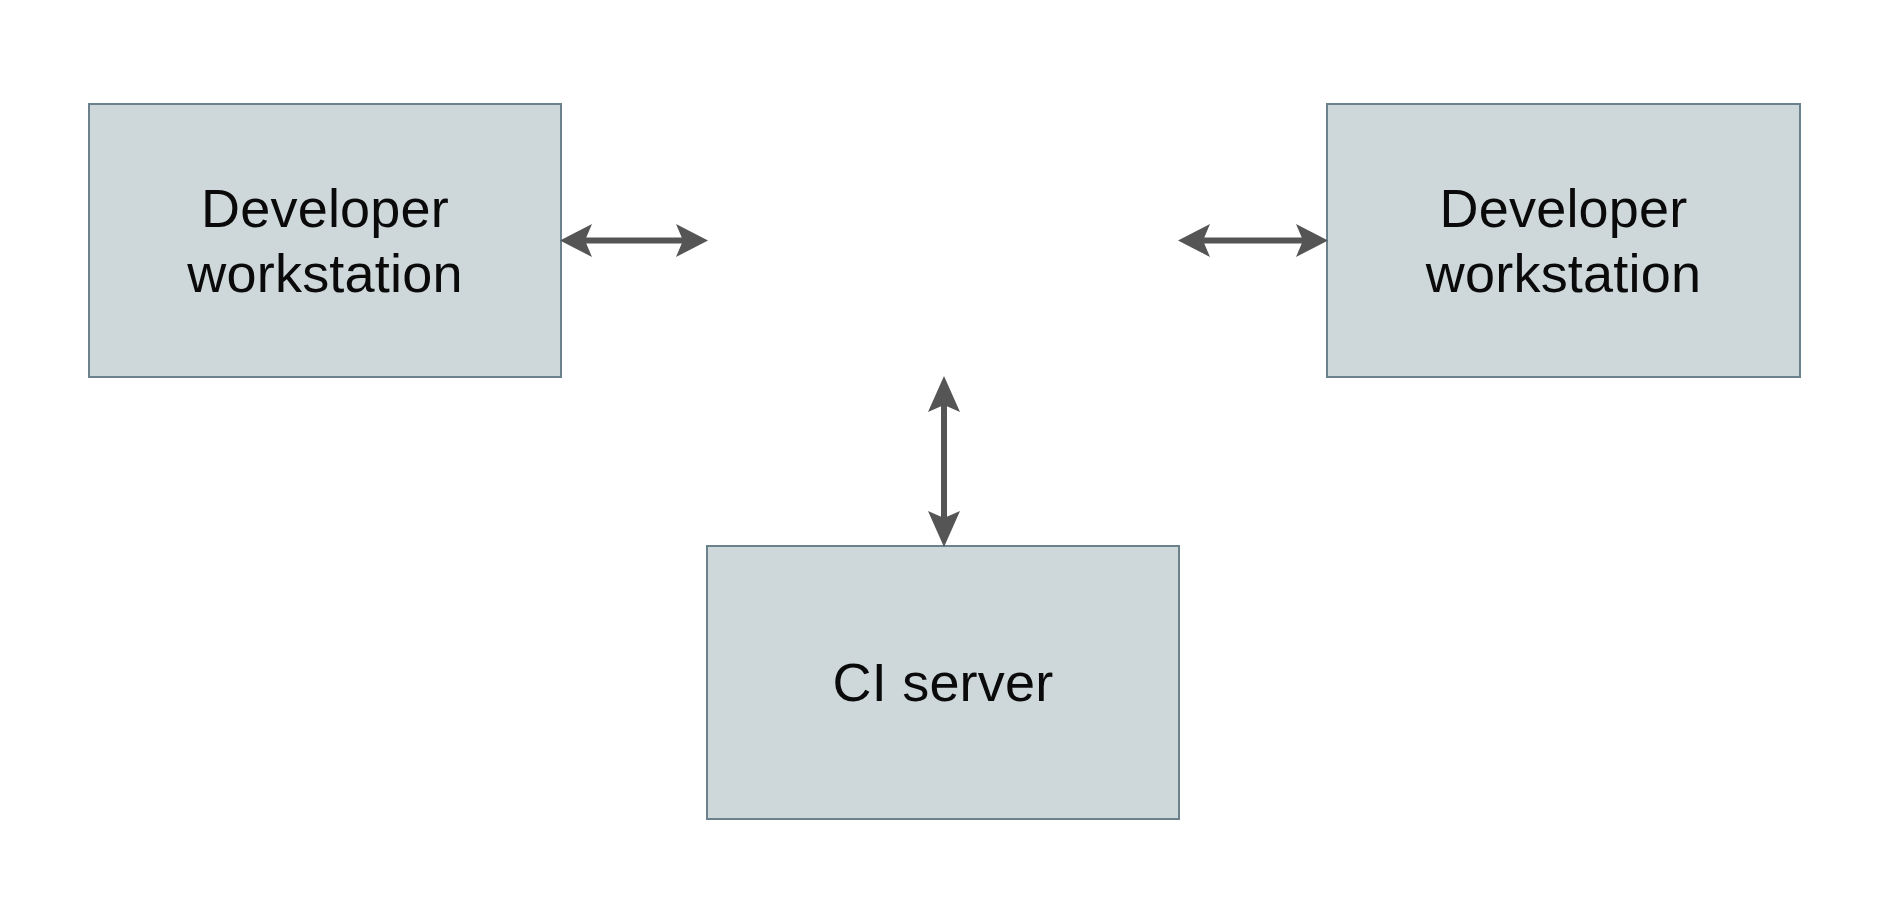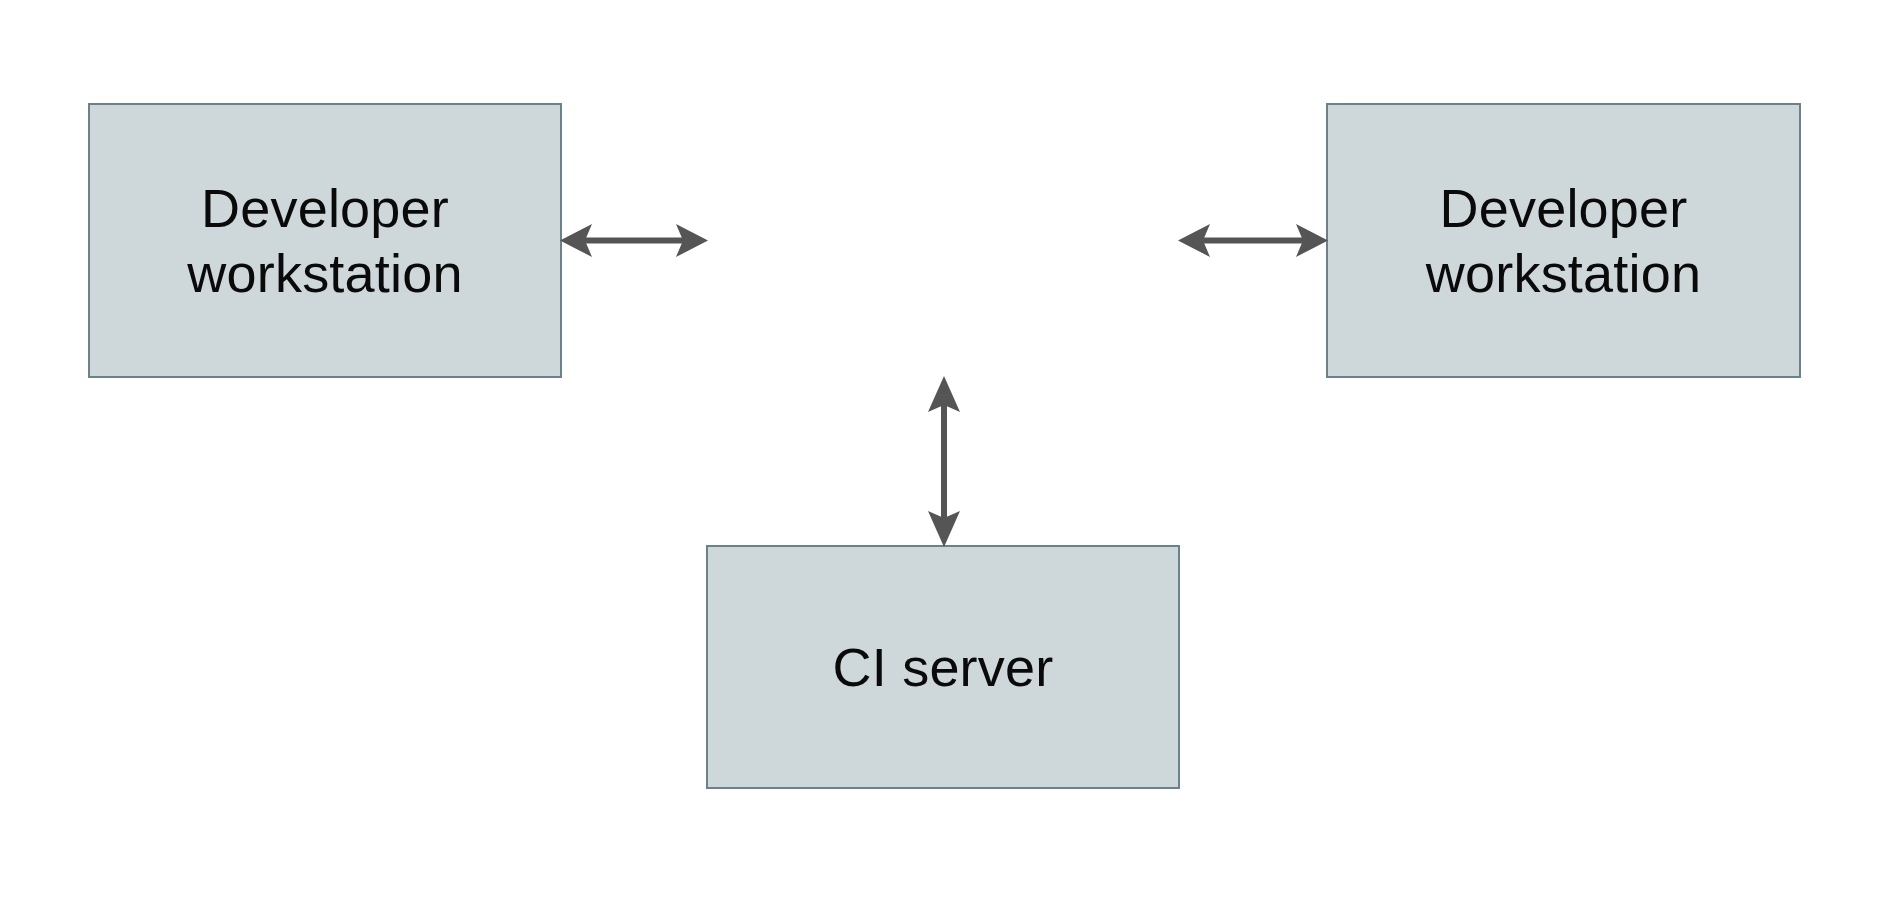--- a/index.html
+++ b/index.html
@@ -35,21 +35,21 @@
     color: #0a0a0a;
     font-weight: 400;
     letter-spacing: 0.2px;
     white-space: pre-line;
     padding: 0 10px;
   }
   
   #node-dev-left   { left: 88px;   top: 103px; width: 474px; height: 275px; }
   #node-shared     { left: 706px;  top: 103px; width: 474px; height: 275px; }
   #node-dev-right  { left: 1326px; top: 103px; width: 475px; height: 275px; }
-  #node-ci         { left: 706px;  top: 545px; width: 474px; height: 244px; }
+  #node-ci         { left: 706px;  top: 545px; width: 474px; height: 275px; }
 
   .edge {
     position: absolute;
   }
   #edge-left  { left: 558px; top: 212px; width: 152px; height: 58px; }
   #edge-right { left: 1176px; top: 212px; width: 154px; height: 58px; }
   #edge-down  { left: 915px;  top: 374px; width: 58px;  height: 175px; }
 
   .edge svg { display: block; overflow: visible; }
 </style>

